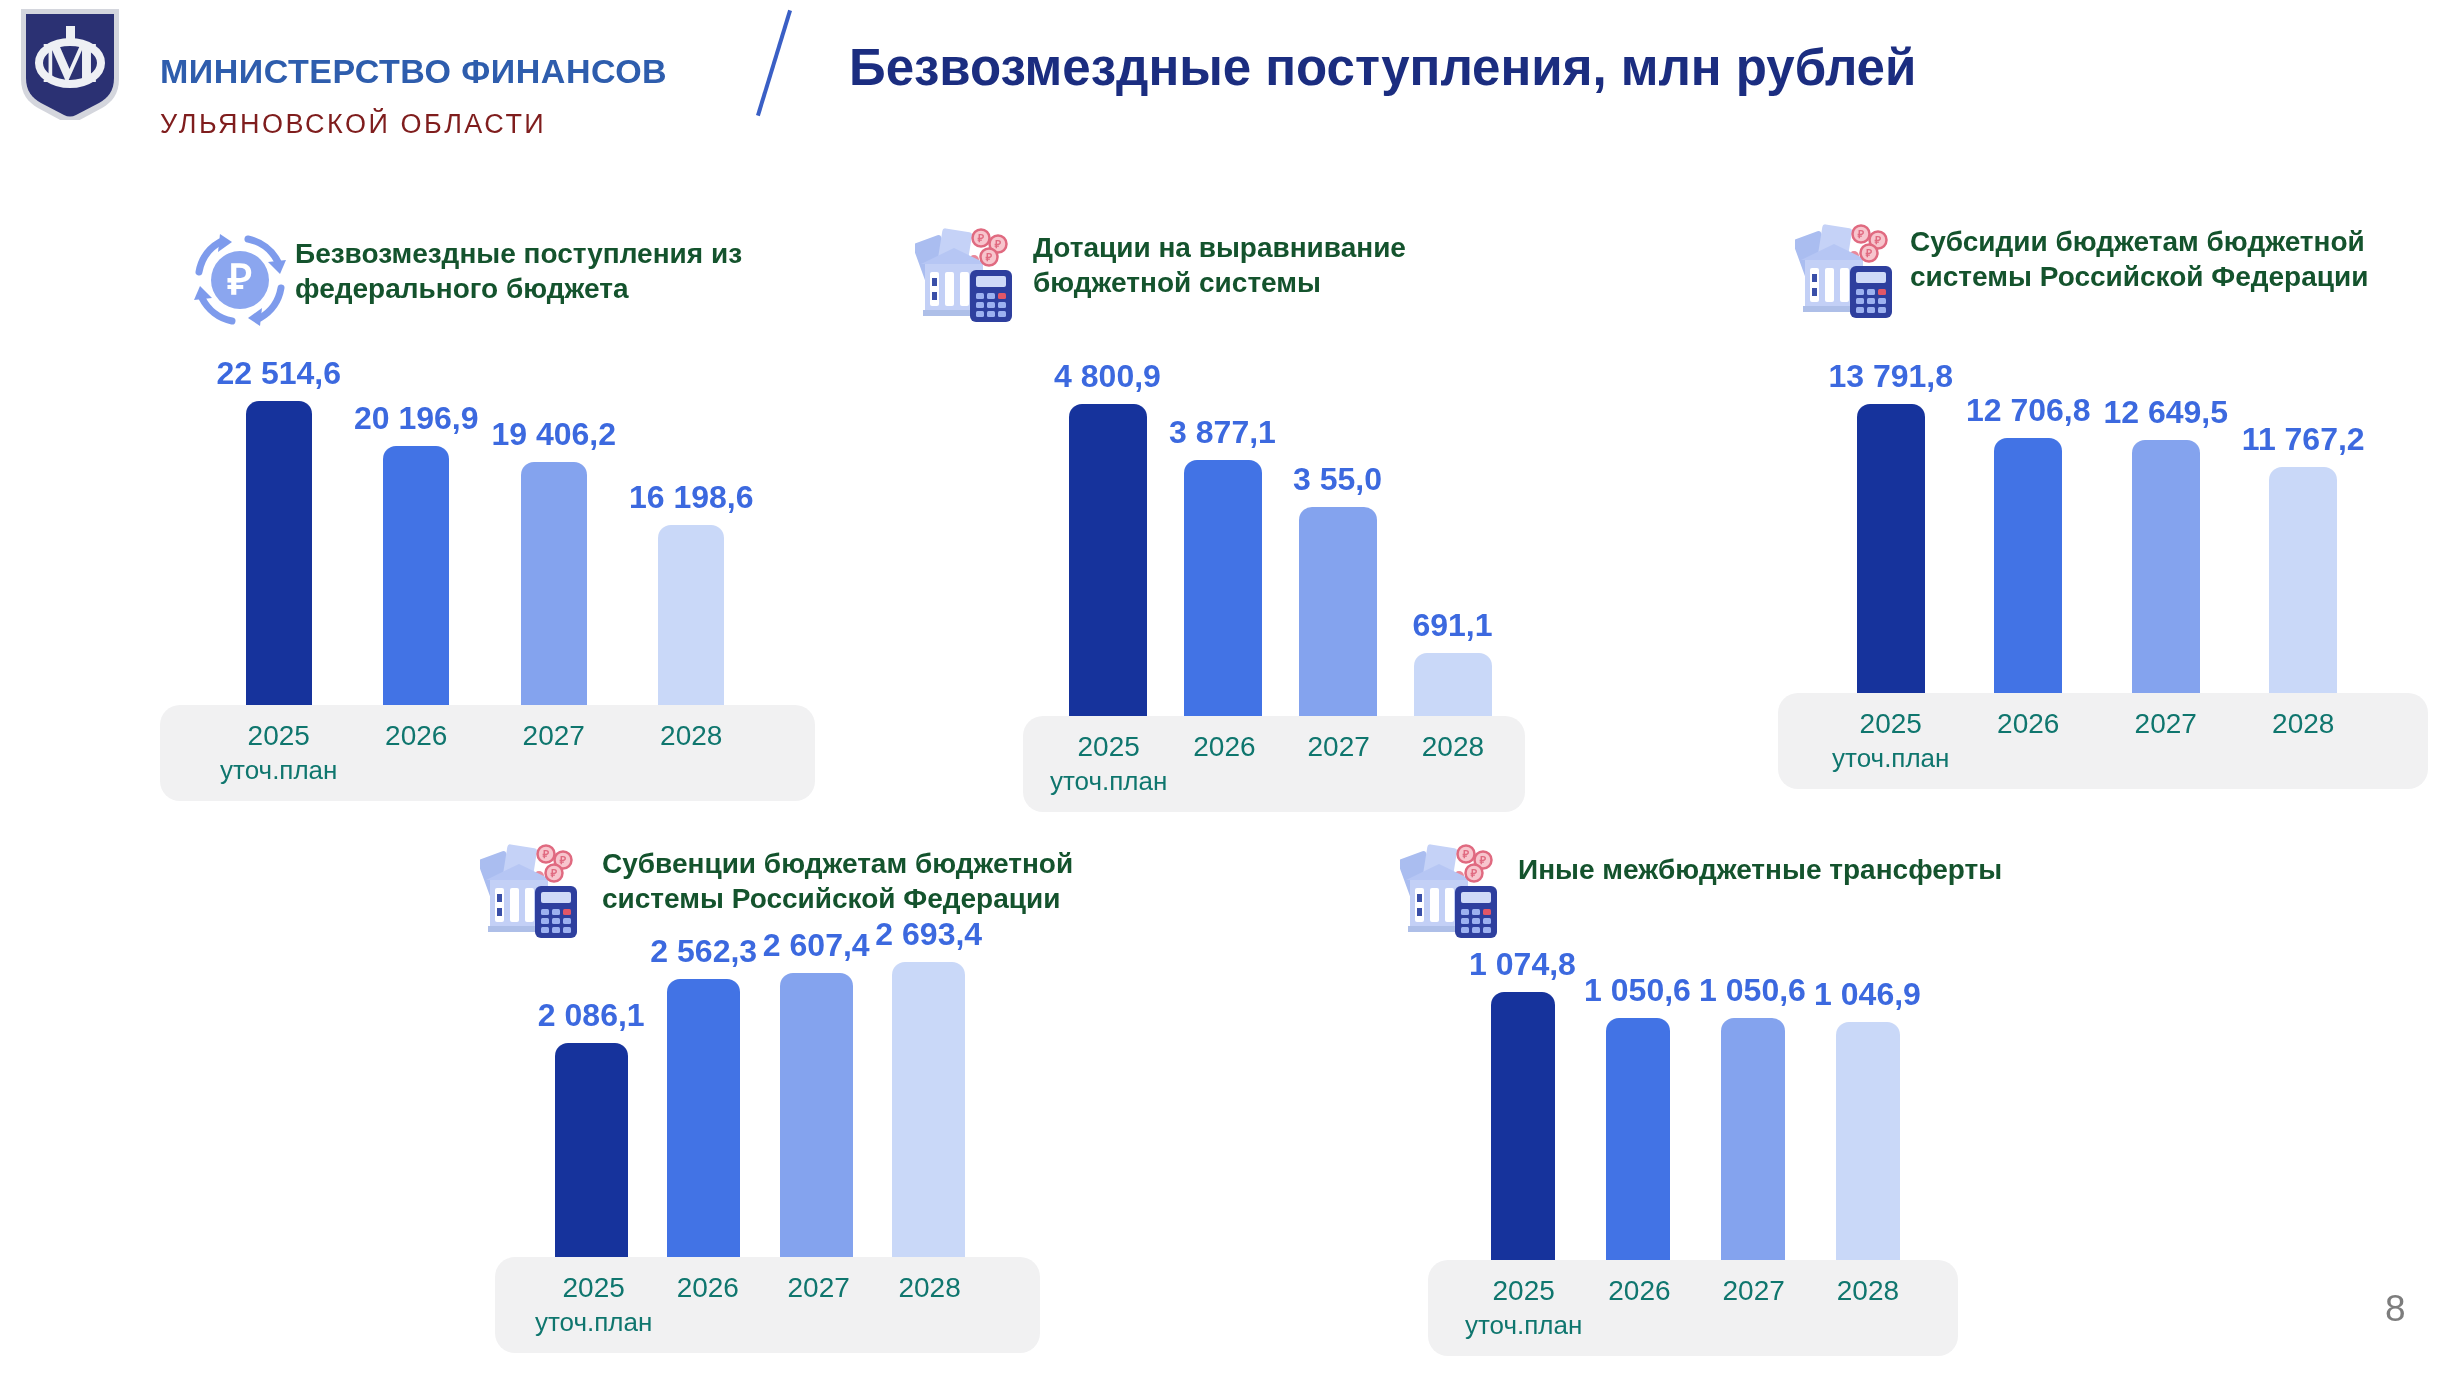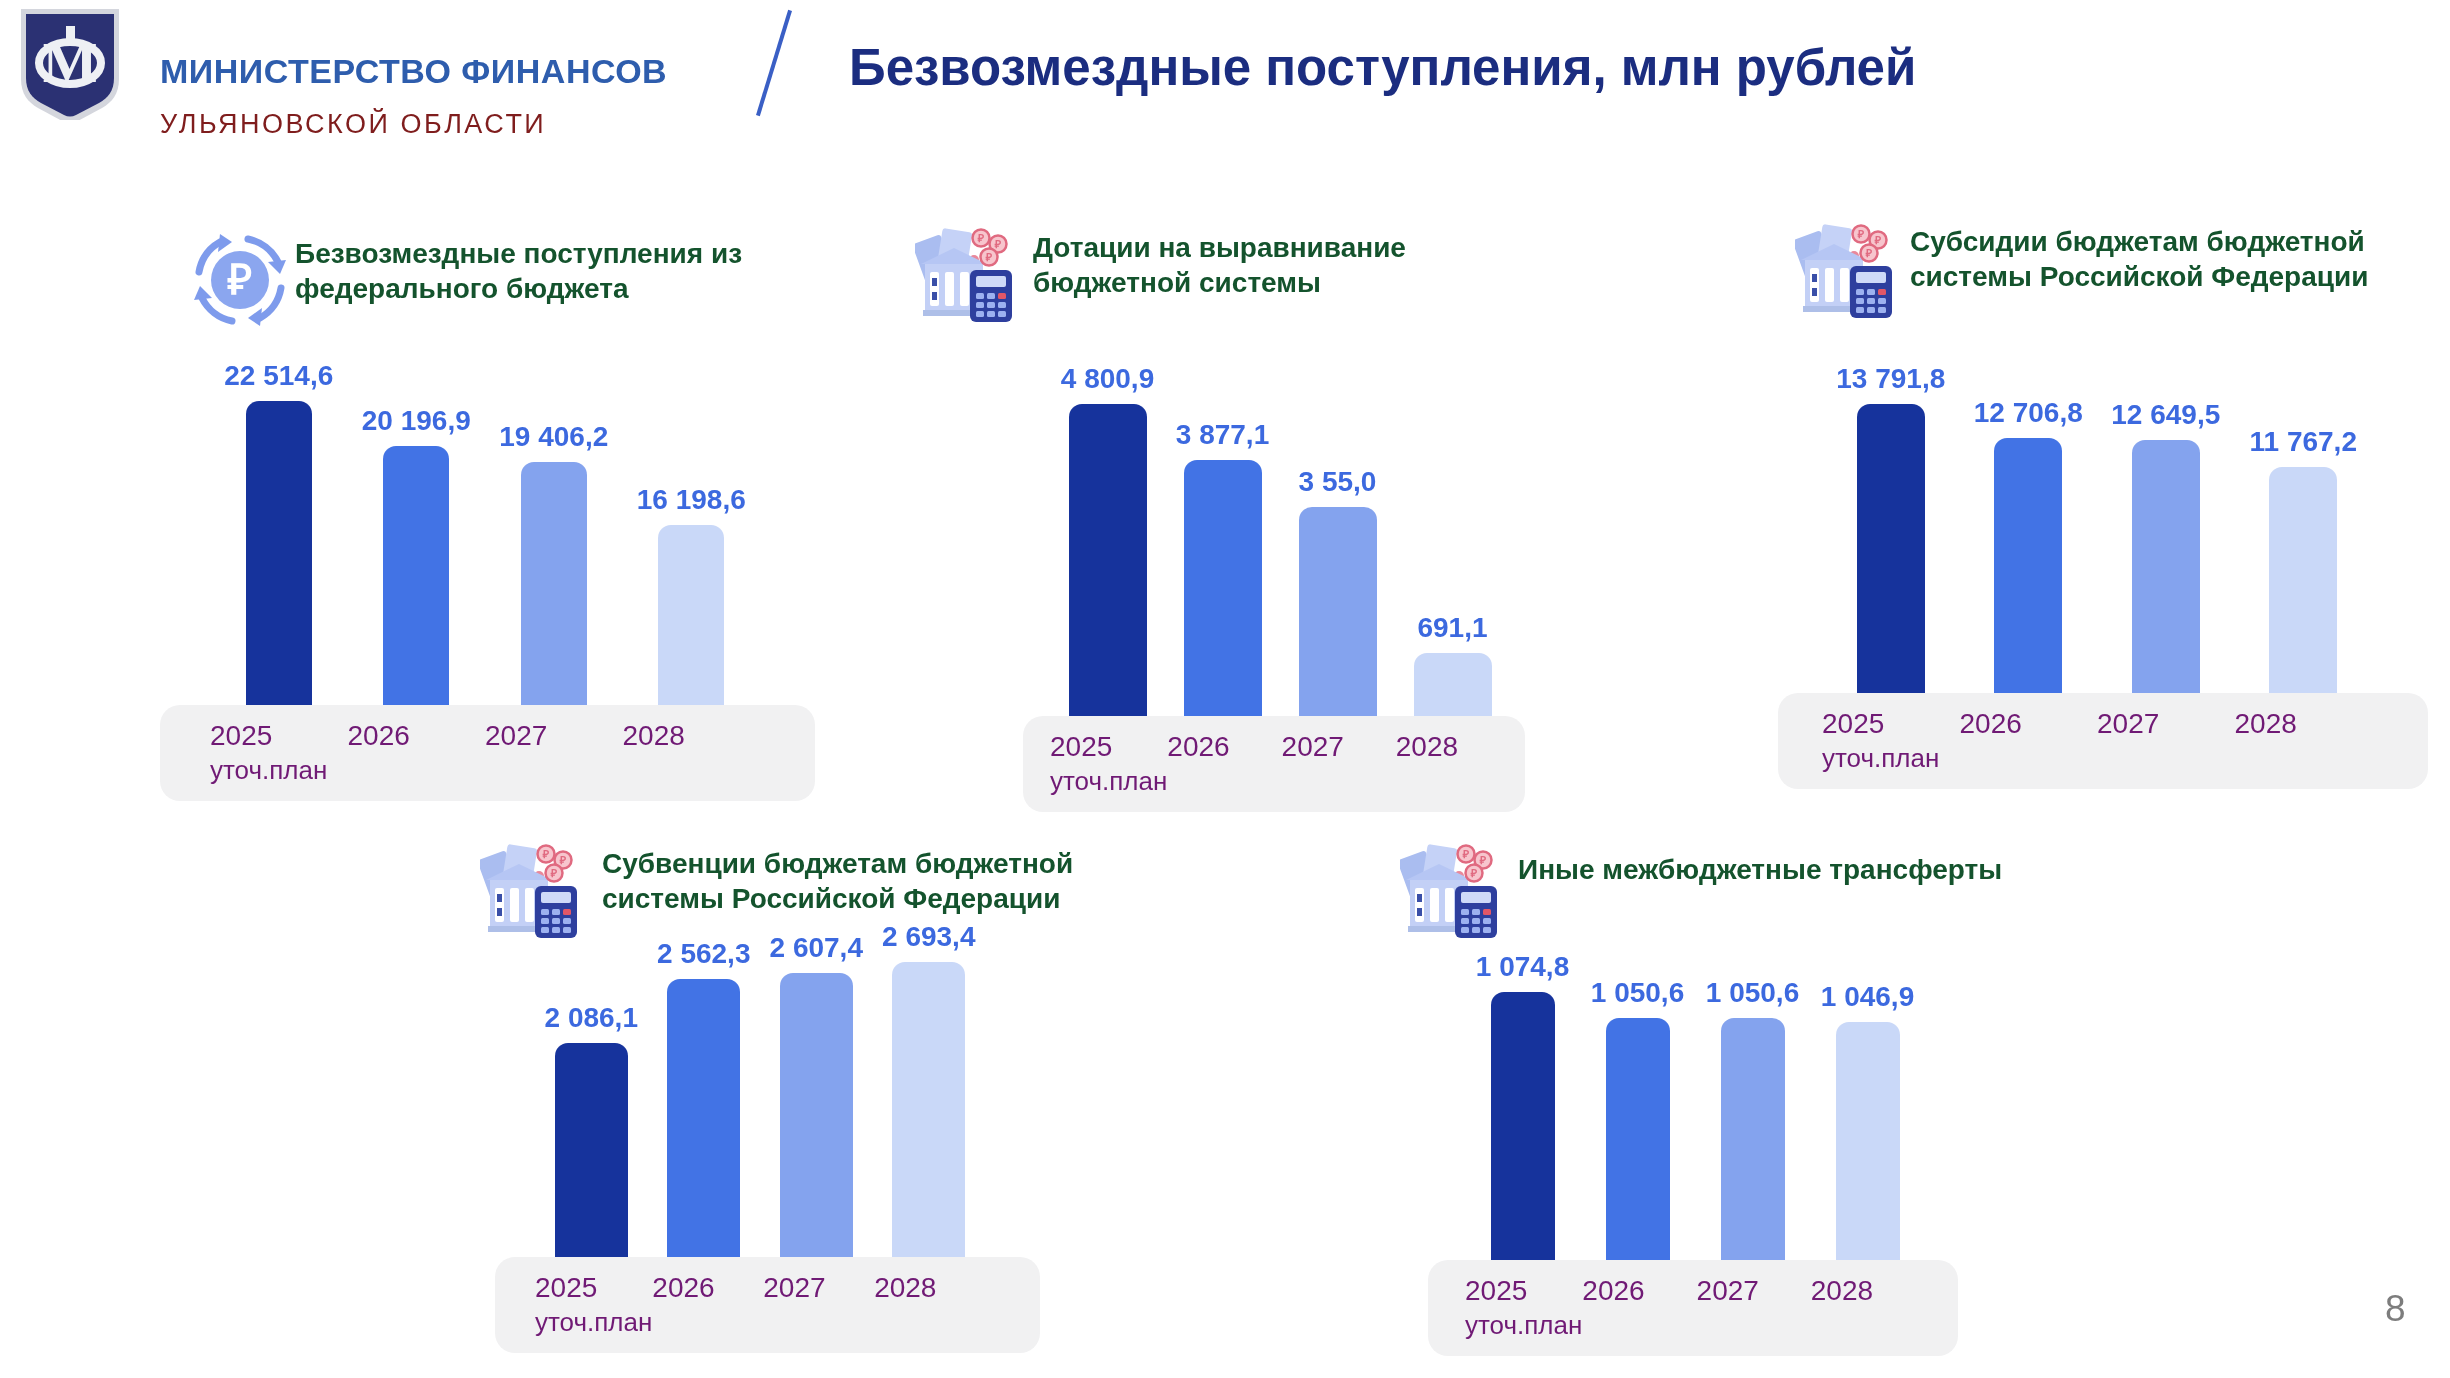--- a/index.html
+++ b/index.html
@@ -36,34 +36,34 @@
   .bars {
     position:absolute; left:var(--sl); width:var(--sw);
     top:0; height:var(--pb);
     display:flex;
   }
   .slot {
     flex:1; display:flex; flex-direction:column;
     justify-content:flex-end; align-items:center;
   }
   .vlabel {
-    font-size:28px; font-weight:bold; color:#3c69df;
+    font-size:32px; font-weight:bold; color:#3c69df;
     margin-bottom:9px; white-space:nowrap;
   }
   .bar { width:var(--barw,70px); border-radius:13px 13px 0 0; }
   .band {
     position:absolute; left:var(--bl); top:var(--pb);
     width:var(--bw); height:96px;
     background:#f1f1f2; border-radius:20px;
   }
   .cats {
     position:absolute; left:var(--cl); top:13px; width:var(--sw);
     display:flex;
   }
-  .cat { flex:1; text-align:left; font-size:28px; color:#701a75; line-height:1.3; }
+  .cat { flex:1; text-align:center; font-size:28px; color:#0f766e; line-height:1.3; }
   .cat-sub { font-size:26px; }
 </style>
 </head>
 <body>
 
 <div class="slide">
 
   <div class="logo">
     <svg width="108" height="114" viewBox="0 0 108 114">
       <path d="M5 3 h98 v70 c0 15 -7 23 -17 29 l-26 14 c-4 2 -8 2 -12 0 L22 102 C12 96 5 88 5 73 Z" fill="#d4d6dd"></path>

